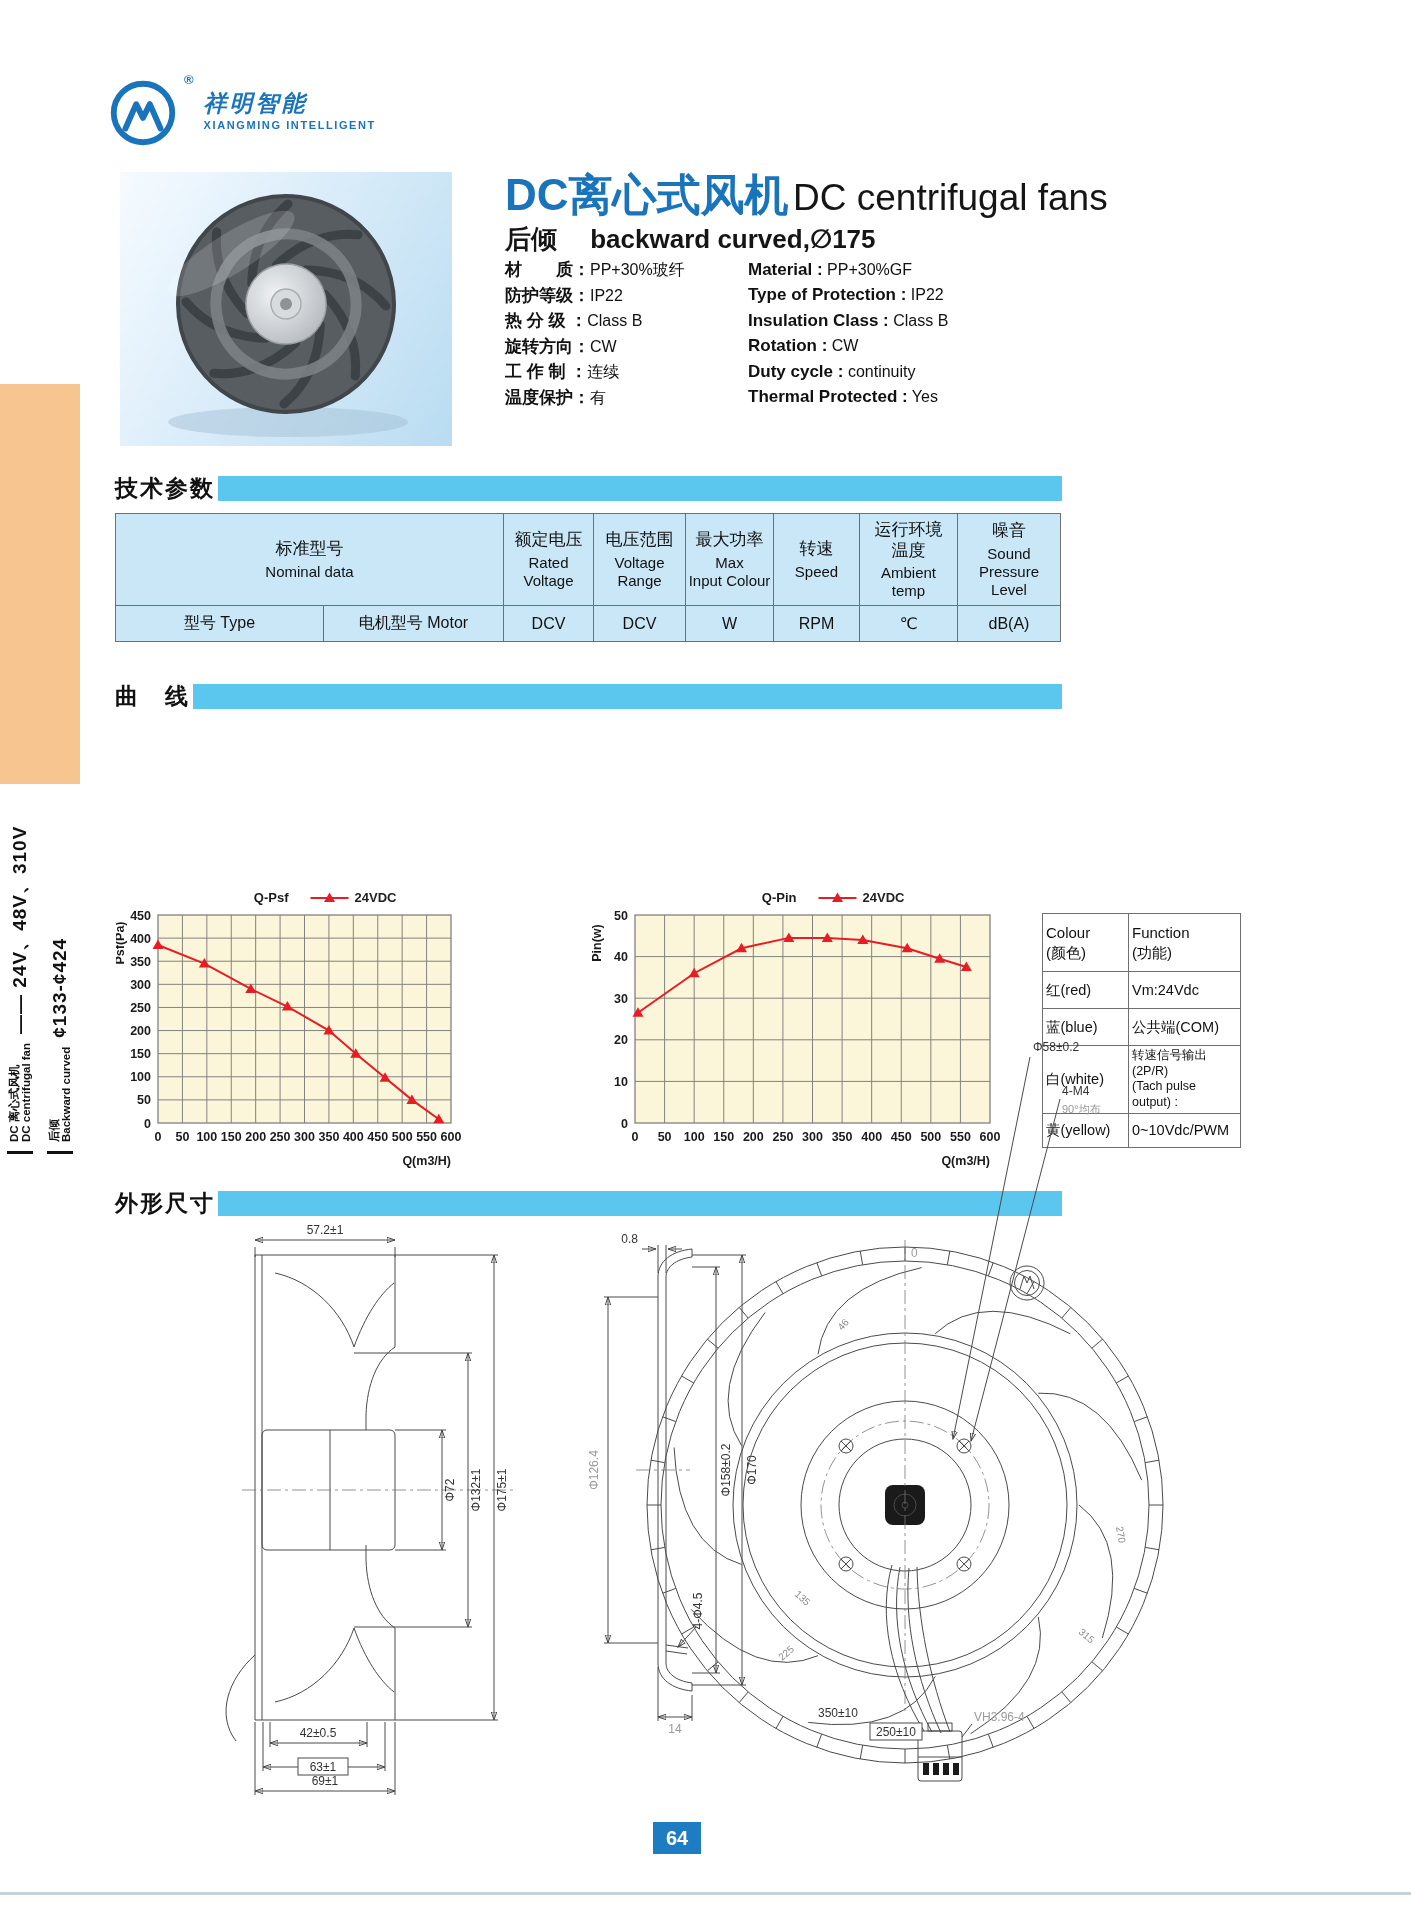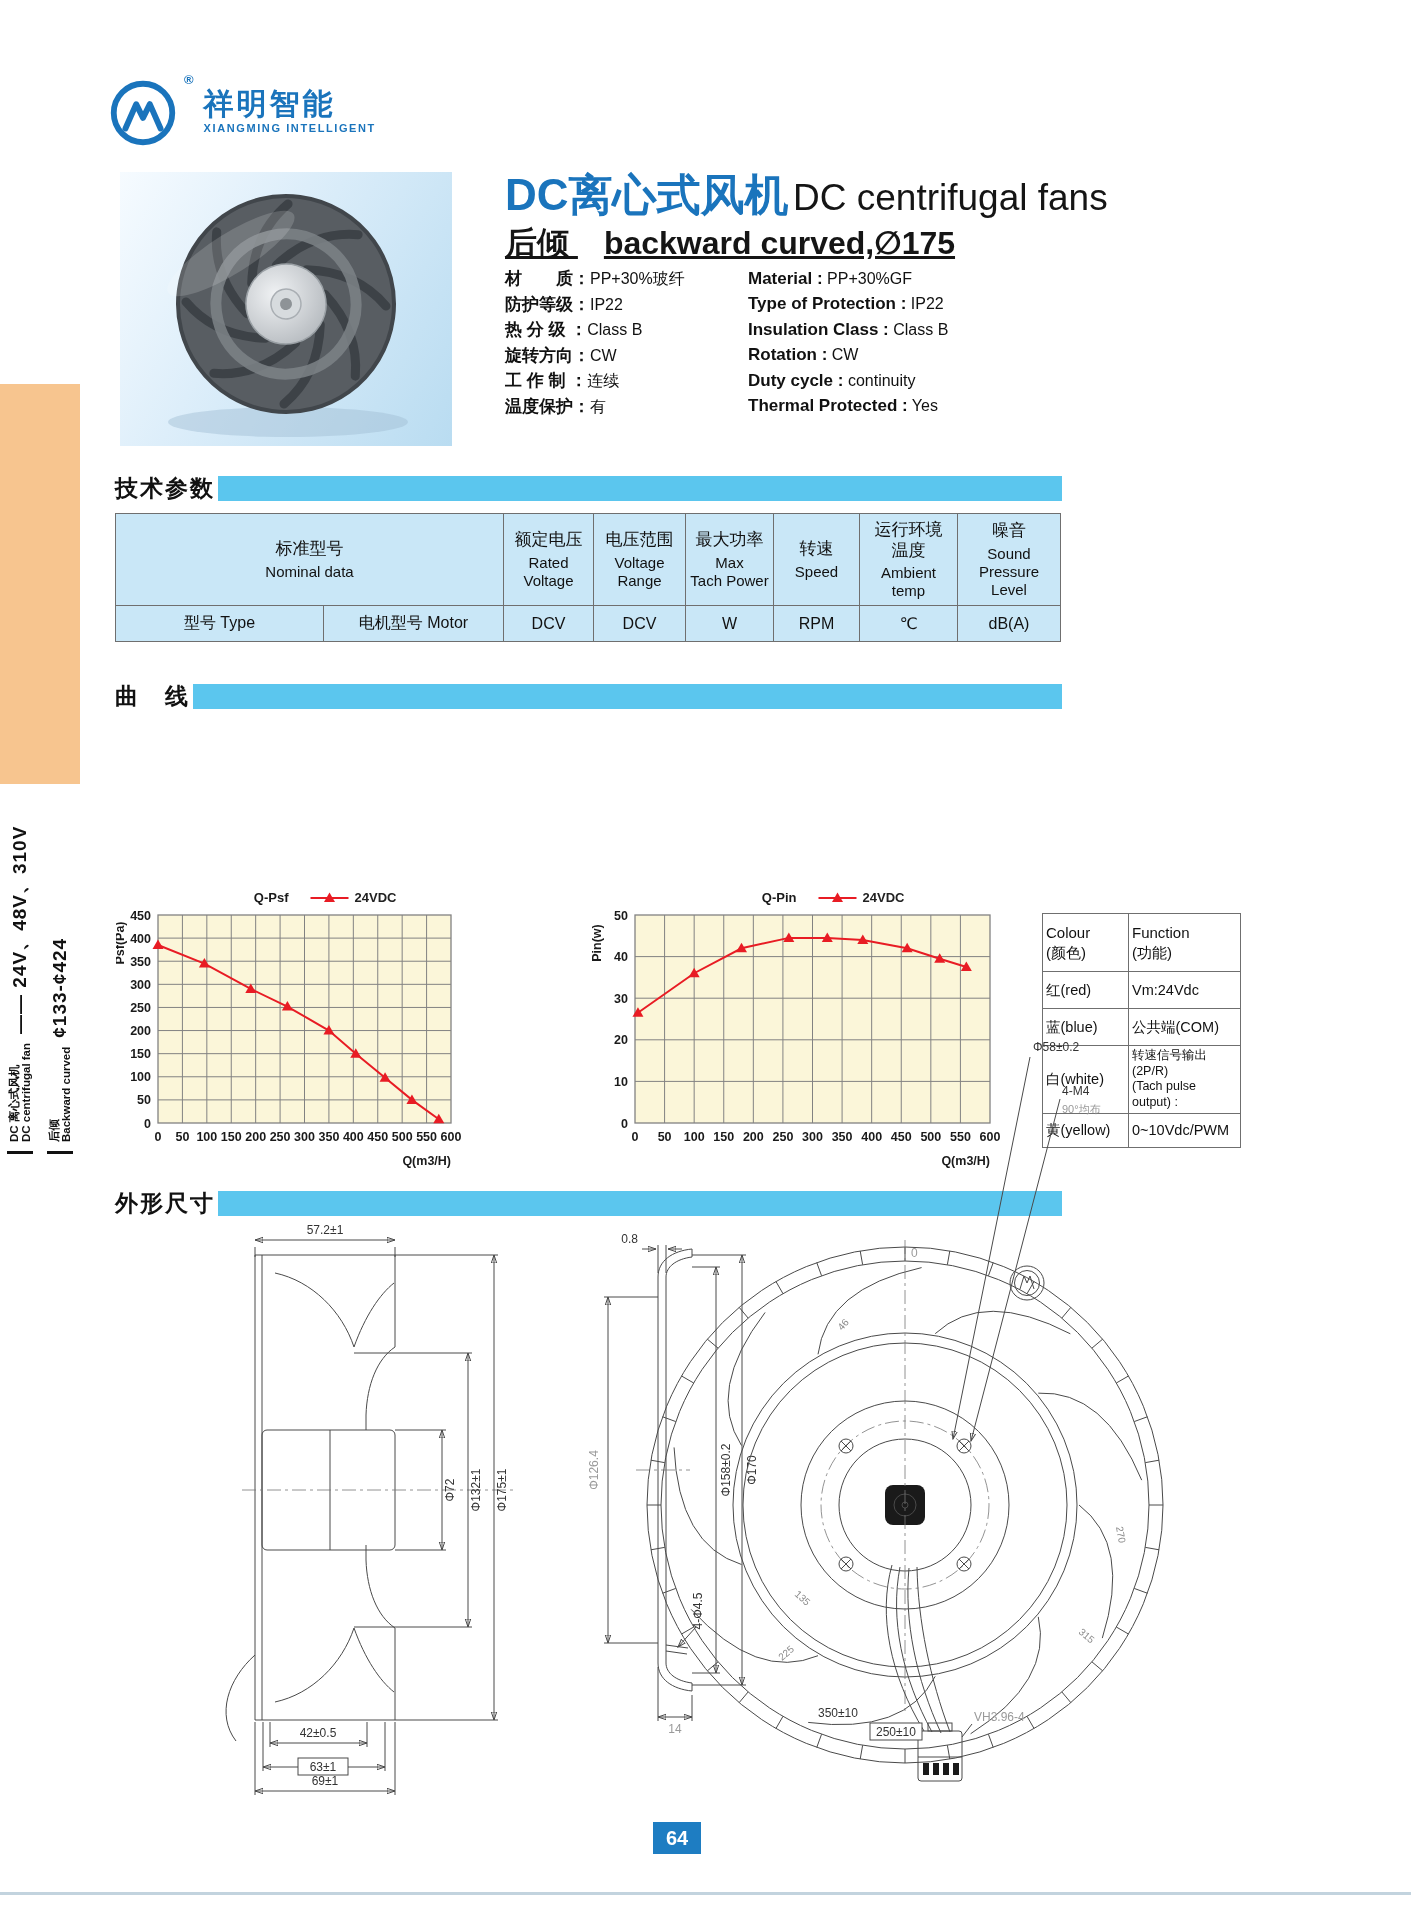--- a/index.html
+++ b/index.html
@@ -11,33 +11,33 @@
   .sidebar-inner{position:absolute;left:0;top:784px;width:400px;height:80px;
                  transform:rotate(-90deg);transform-origin:0 0;padding-left:14px;box-sizing:border-box;}
   .sb-row{display:flex;align-items:center;height:40px;gap:9px;color:#111;}
   .sb-bar{width:3px;height:26px;background:#111;flex:none;}
   .sb-stack{display:flex;flex-direction:column;line-height:1.08;font-size:11.5px;font-weight:700;white-space:nowrap;}
   .sb-big{font-size:19px;font-weight:700;letter-spacing:1px;white-space:nowrap;}
 
   
   .logo{position:absolute;left:104px;top:72px;display:flex;align-items:center;gap:10px;}
   .logo .reg{font-size:13px;color:#1a74bc;font-weight:700;align-self:flex-start;margin-left:-8px;}
-  .logo-cn{font-size:30px;font-weight:800;color:#1a74bc;letter-spacing:3px;line-height:1.05;}
+  .logo-cn{font-size:23px;font-weight:800;color:#1a74bc;letter-spacing:3px;line-height:1.05;font-style:italic;}
   .logo-en{font-size:11px;font-weight:700;color:#1a74bc;letter-spacing:1.6px;margin-top:3px;}
 
   
   .photo{position:absolute;left:120px;top:172px;width:332px;height:274px;
          background:linear-gradient(120deg,#f6fbff 0%,#ddeefa 40%,#b9dcf1 100%);}
 
   
   .titleblock{position:absolute;left:505px;top:172px;width:590px;}
   .t1{line-height:1.05;white-space:nowrap;}
   .t1cn{font-size:44px;font-weight:800;color:#1a74bc;}
   .t1en{font-size:37px;font-weight:500;color:#151515;}
-  .t2{margin-top:4px;font-size:32px;font-weight:700;color:#151515;white-space:nowrap;text-decoration:underline;}
+  .t2{margin-top:4px;font-size:26px;font-weight:700;color:#151515;white-space:nowrap;}
   .t2en{margin-left:26px;}
   .specs{}
   .spec-row{display:flex;height:25.5px;align-items:center;}
   .spec-cn{width:243px;flex:none;}
   .sl{font-weight:800;font-size:17px;}
   .sv{font-size:16px;}
 
   
   .sech{position:absolute;left:115px;width:947px;display:flex;align-items:center;gap:3px;}
   .sech .txt{font-size:23px;font-weight:800;letter-spacing:2px;white-space:nowrap;}
@@ -216,21 +216,21 @@
 Voltage</div>
           </td>
       <td class="hd">
             <div class="cn">电压范围</div>
             <div class="en">Voltage
 Range</div>
           </td>
       <td class="hd">
             <div class="cn">最大功率</div>
             <div class="en">Max
-Tach Power</div>
+Input Colour</div>
           </td>
       <td class="hd">
             <div class="cn">转速</div>
             <div class="en">Speed</div>
           </td>
       <td class="hd">
             <div class="cn">运行环境
 温度</div>
             <div class="en">Ambient
 temp</div>

